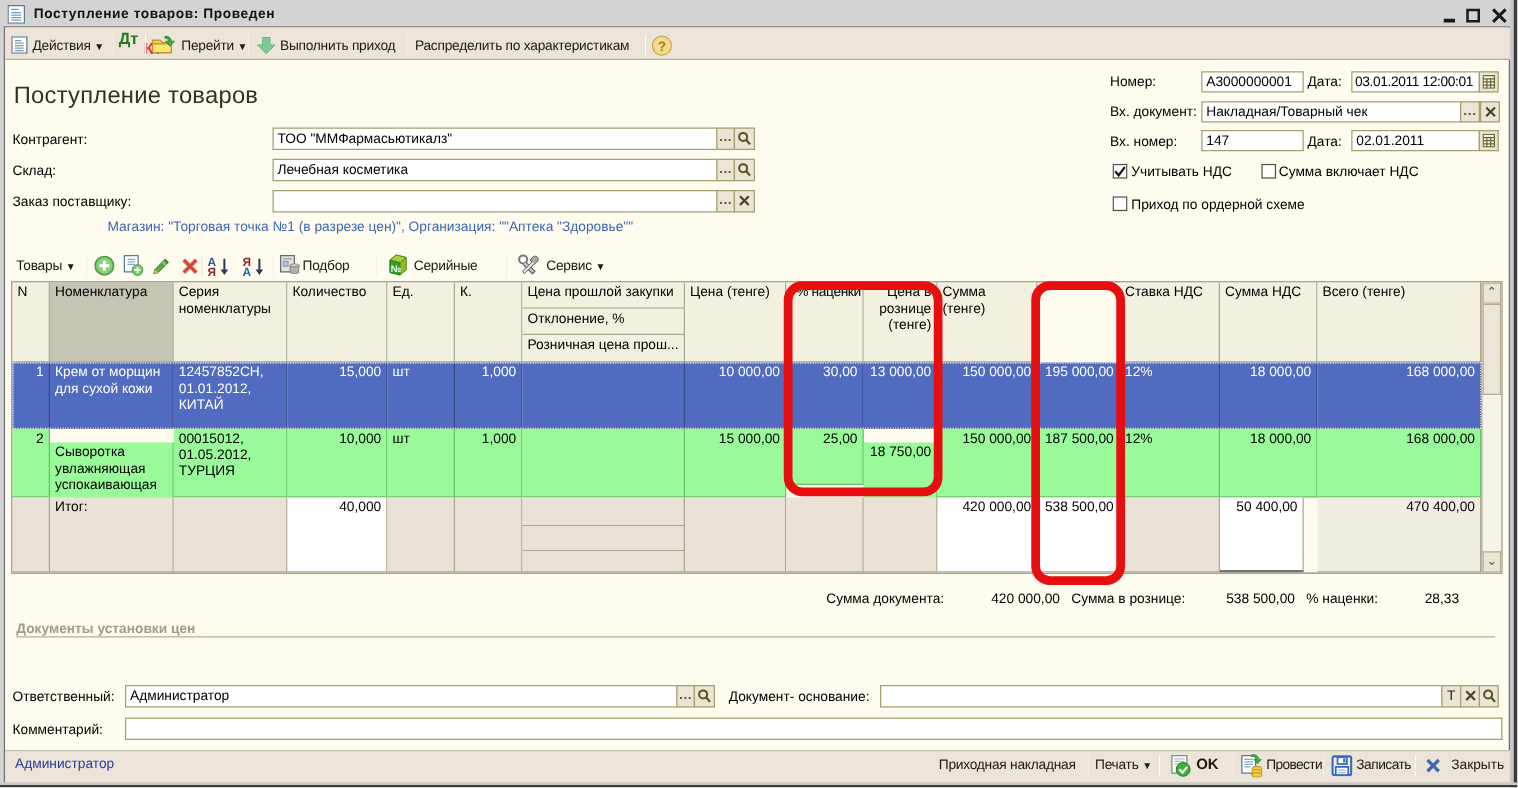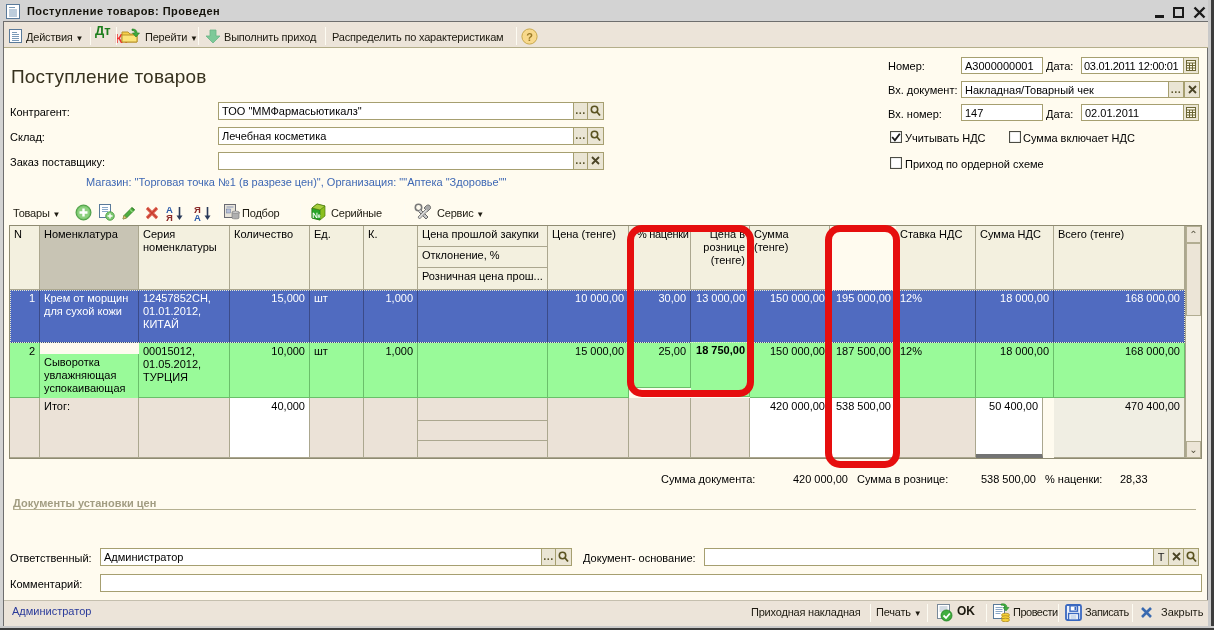--- a/index.html
+++ b/index.html
@@ -229,21 +229,21 @@
 <div class="dc num" style="left:1054px;top:290px;width:131px;height:53px;background:#506bc0;border-right:1px solid rgba(30,30,60,.42);border-bottom:1px solid rgba(30,30,60,.42);color:#fff;">168 000,00</div>
 <div class="dc num" style="left:10px;top:343px;width:30px;height:55px;background:#99fa99;border-right:1px solid rgba(20,80,20,.35);border-bottom:1px solid rgba(20,80,20,.35);color:#000;">2</div>
 <div class="dc " style="left:40px;top:343px;width:99px;height:55px;background:#99fa99;border-right:1px solid rgba(20,80,20,.35);border-bottom:1px solid rgba(20,80,20,.35);color:#000;margin-top:11px;">Сыворотка увлажняющая успокаивающая</div>
 <div class="dc " style="left:139px;top:343px;width:91px;height:55px;background:#99fa99;border-right:1px solid rgba(20,80,20,.35);border-bottom:1px solid rgba(20,80,20,.35);color:#000;">00015012, 01.05.2012, ТУРЦИЯ</div>
 <div class="dc num" style="left:230px;top:343px;width:80px;height:55px;background:#99fa99;border-right:1px solid rgba(20,80,20,.35);border-bottom:1px solid rgba(20,80,20,.35);color:#000;">10,000</div>
 <div class="dc " style="left:310px;top:343px;width:54px;height:55px;background:#99fa99;border-right:1px solid rgba(20,80,20,.35);border-bottom:1px solid rgba(20,80,20,.35);color:#000;">шт</div>
 <div class="dc num" style="left:364px;top:343px;width:54px;height:55px;background:#99fa99;border-right:1px solid rgba(20,80,20,.35);border-bottom:1px solid rgba(20,80,20,.35);color:#000;">1,000</div>
 <div class="dc " style="left:418px;top:343px;width:130px;height:55px;background:#99fa99;border-right:1px solid rgba(20,80,20,.35);border-bottom:1px solid rgba(20,80,20,.35);color:#000;"></div>
 <div class="dc num" style="left:548px;top:343px;width:81px;height:55px;background:#99fa99;border-right:1px solid rgba(20,80,20,.35);border-bottom:1px solid rgba(20,80,20,.35);color:#000;">15 000,00</div>
 <div class="dc num" style="left:629px;top:343px;width:62px;height:45px;background:#99fa99;border-right:1px solid rgba(20,80,20,.35);border-bottom:1px solid rgba(20,80,20,.35);color:#000;">25,00</div>
-<div class="dc num" style="left:691px;top:342px;width:59px;height:55px;background:#99fa99;border-right:1px solid rgba(20,80,20,.35);border-bottom:1px solid rgba(20,80,20,.35);color:#000;font-weight:bold;">18 750,00</div>
+<div class="dc num" style="left:691px;top:354px;width:59px;height:55px;background:#99fa99;border-right:1px solid rgba(20,80,20,.35);border-bottom:1px solid rgba(20,80,20,.35);color:#000;">18 750,00</div>
 <div class="dc num" style="left:750px;top:343px;width:80px;height:55px;background:#99fa99;border-right:1px solid rgba(20,80,20,.35);border-bottom:1px solid rgba(20,80,20,.35);color:#000;">150 000,00</div>
 <div class="dc num" style="left:830px;top:343px;width:66px;height:55px;background:#99fa99;border-right:1px solid rgba(20,80,20,.35);border-bottom:1px solid rgba(20,80,20,.35);color:#000;">187 500,00</div>
 <div class="dc " style="left:896px;top:343px;width:80px;height:55px;background:#99fa99;border-right:1px solid rgba(20,80,20,.35);border-bottom:1px solid rgba(20,80,20,.35);color:#000;">12%</div>
 <div class="dc num" style="left:976px;top:343px;width:78px;height:55px;background:#99fa99;border-right:1px solid rgba(20,80,20,.35);border-bottom:1px solid rgba(20,80,20,.35);color:#000;">18 000,00</div>
 <div class="dc num" style="left:1054px;top:343px;width:131px;height:55px;background:#99fa99;border-right:1px solid rgba(20,80,20,.35);border-bottom:1px solid rgba(20,80,20,.35);color:#000;">168 000,00</div>
 <div class="abs" style="left:10px;top:290px;width:1175px;height:53px;outline:1px dotted #e8e8d0;outline-offset:-1px;pointer-events:none"></div>
 <div class="dc num" style="left:10px;top:398px;width:30px;height:60px;background:#ebe2d7;border-right:1px solid #aba78f;border-bottom:1px solid #aba78f;"></div>
 <div class="dc " style="left:40px;top:398px;width:99px;height:60px;background:#ebe2d7;border-right:1px solid #aba78f;border-bottom:1px solid #aba78f;">Итог:</div>
 <div class="dc " style="left:139px;top:398px;width:91px;height:60px;background:#ebe2d7;border-right:1px solid #aba78f;border-bottom:1px solid #aba78f;"></div>
 <div class="dc num" style="left:230px;top:398px;width:80px;height:60px;background:#ffffff;border-right:1px solid #aba78f;border-bottom:1px solid #aba78f;">40,000</div>
@@ -251,34 +251,34 @@
 <div class="dc num" style="left:364px;top:398px;width:54px;height:60px;background:#ebe2d7;border-right:1px solid #aba78f;border-bottom:1px solid #aba78f;"></div>
 <div class="dc " style="left:418px;top:398px;width:130px;height:23px;background:#ebe2d7;border-right:1px solid #aba78f;border-bottom:1px solid #aba78f;"></div>
 <div class="dc " style="left:418px;top:421px;width:130px;height:20px;background:#ebe2d7;border-right:1px solid #aba78f;border-bottom:1px solid #aba78f;"></div>
 <div class="dc " style="left:418px;top:441px;width:130px;height:17px;background:#ebe2d7;border-right:1px solid #aba78f;border-bottom:1px solid #aba78f;"></div>
 <div class="dc num" style="left:548px;top:398px;width:81px;height:60px;background:#ebe2d7;border-right:1px solid #aba78f;border-bottom:1px solid #aba78f;"></div>
 <div class="dc num" style="left:629px;top:398px;width:62px;height:60px;background:#ebe2d7;border-right:1px solid #aba78f;border-bottom:1px solid #aba78f;"></div>
 <div class="dc num" style="left:691px;top:398px;width:59px;height:60px;background:#ebe2d7;border-right:1px solid #aba78f;border-bottom:1px solid #aba78f;"></div>
 <div class="dc num" style="left:750px;top:398px;width:80px;height:60px;background:#ffffff;border-right:1px solid #aba78f;border-bottom:1px solid #aba78f;">420 000,00</div>
 <div class="dc num" style="left:830px;top:398px;width:66px;height:60px;background:#ffffff;border-right:1px solid #aba78f;border-bottom:1px solid #aba78f;">538 500,00</div>
 <div class="dc " style="left:896px;top:398px;width:80px;height:60px;background:#ebe2d7;border-right:1px solid #aba78f;border-bottom:1px solid #aba78f;"></div>
-<div class="dc num" style="left:976px;top:398px;width:67px;height:60px;background:#ffffff;border-right:1px solid #aba78f;border-bottom:4px solid #737373;">50 400,00</div>
+<div class="dc num" style="left:976px;top:398px;width:67px;height:60px;background:#ffffff;border-right:1px solid #aba78f;border-bottom:2px solid #737373;">50 400,00</div>
 <div class="dc num" style="left:1054px;top:398px;width:131px;height:60px;background:#f0eee3;border-right:1px solid #aba78f;border-bottom:1px solid #aba78f;">470 400,00</div>
 <div class="abs" style="left:1185px;top:226px;width:16px;height:232px;background:#f7f3e8;border-left:1px solid #aba78f"></div>
 <div class="abs" style="left:1186px;top:226px;width:15px;height:17px;background:#ece5d7;border:1px solid #b2ad92;text-align:center;font-size:10px;line-height:15px;color:#55523f">⌃</div>
 <div class="abs" style="left:1186px;top:441px;width:15px;height:17px;background:#ece5d7;border:1px solid #b2ad92;text-align:center;font-size:10px;line-height:15px;color:#55523f">⌄</div>
 <div class="abs" style="left:1186px;top:243px;width:15px;height:73px;background:#ece5d7;border:1px solid #b2ad92"></div>
 <div class="redbox" style="left:627px;top:225px;width:127px;height:172px"></div>
 <div class="redbox" style="left:825px;top:225px;width:75px;height:243px"></div>
 <div class="lbl" style="left:661px;top:473px">Сумма документа:</div>
 <div class="lbl num" style="left:770px;top:473px;width:78px;text-align:right">420 000,00</div>
 <div class="lbl" style="left:857px;top:473px">Сумма в рознице:</div>
 <div class="lbl num" style="left:950px;top:473px;width:86px;text-align:right">538 500,00</div>
 <div class="lbl" style="left:1045px;top:473px">% наценки:</div>
-<div class="lbl num" style="left:1120px;top:473px;width:67px;text-align:left">28,33</div>
+<div class="lbl num" style="left:1120px;top:473px;width:67px;text-align:center">28,33</div>
 <div class="lbl" style="left:13px;top:497px;font-weight:bold;color:#a29d82">Документы установки цен</div>
 <div class="abs" style="left:13px;top:509px;width:1183px;height:1px;background:#b5b091"></div>
 <div class="lbl" style="left:10px;top:552px">Ответственный:</div>
 <div class="fld" style="left:100px;top:548px;width:442px;height:18px">Администратор</div>
 <div class="btn" style="left:541px;top:548px;width:15px;height:18px;line-height:15px;font-weight:bold;letter-spacing:0.5px">...</div>
 <div class="btn" style="left:555px;top:548px;width:17px;height:18px"><svg width="11" height="12" viewBox="0 0 11 12" style="margin-top:2px">
         <circle cx="4.5" cy="4.5" r="3.2" fill="none" stroke="#5a5220" stroke-width="1.6"></circle>
         <line x1="7" y1="7" x2="10" y2="10.5" stroke="#5a5220" stroke-width="1.8"></line>
       </svg></div>
 <div class="lbl" style="left:583px;top:552px">Документ- основание:</div>

